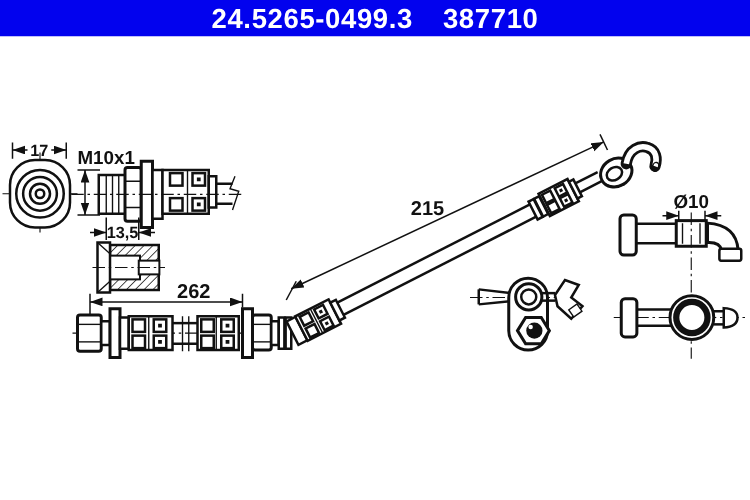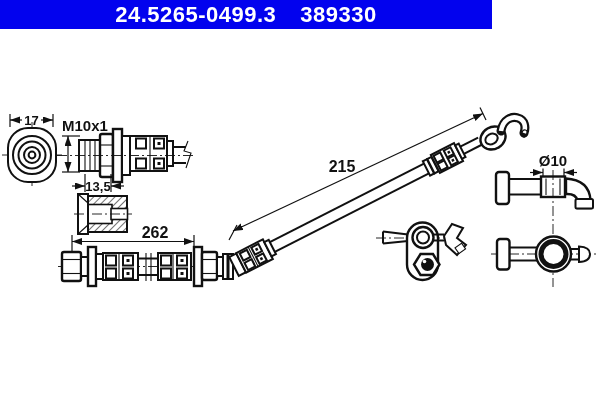--- a/index.html
+++ b/index.html
@@ -1,38 +1,38 @@
 <!DOCTYPE html>
 <html><head>
 <meta charset="utf-8">
 <style>
   html,body{margin:0;padding:0;background:#fff;}
   .page{width:600px;height:400px;position:relative;background:#fff;overflow:hidden;
         font-family:"Liberation Sans",sans-serif;}
-  .header{position:absolute;left:0;top:0;width:492px;height:29px;background:#0202ee;
+  .header{position:absolute;left:0;top:0;width:600px;height:29px;background:#0202ee;
           display:flex;align-items:center;justify-content:center;gap:24px;}
   .header span{color:#fff;font-weight:bold;font-size:22px;letter-spacing:0.5px;line-height:29px;}
   svg{position:absolute;left:0;top:29px;}
   svg text{font-family:"Liberation Sans",sans-serif;font-weight:bold;fill:#111;}
   .t13{font-size:13px;} .t15{font-size:15px;} .t16{font-size:16px;}
   .ln{stroke:#111;fill:none;}
   .w1{stroke-width:1.1;} .w2{stroke-width:2;} .w25{stroke-width:2.4;}
   .wf{fill:#fff;stroke:#111;}
   .cl{stroke:#111;stroke-width:0.9;fill:none;stroke-dasharray:10 3 2 3;}
   .dim{stroke:#111;stroke-width:1.2;fill:none;}
   .blk{fill:#fff;stroke:#111;stroke-width:2;}
   .dot{fill:#111;stroke:none;}
 </style>
 </head>
 <body>
 
 <div class="page">
   <div class="header" style="background: rgb(2, 2, 238);">
     <span>24.5265-0499.3</span>
-    <span>389330</span>
+    <span>387710</span>
   </div>
 
   <svg width="600" height="371" viewBox="0 29 600 371">
     <defs>
       <marker id="arw" markerWidth="11" markerHeight="8" refX="10" refY="3.5" orient="auto-start-reverse" markerUnits="userSpaceOnUse">
         <path d="M0,0 L10,3.5 L0,7 Z" fill="#111"></path>
       </marker>
       <pattern id="hatch" width="5" height="5" patternUnits="userSpaceOnUse" patternTransform="rotate(45)">
         <line x1="0" y1="0" x2="0" y2="5" stroke="#111" stroke-width="1.2"></line>
       </pattern>

